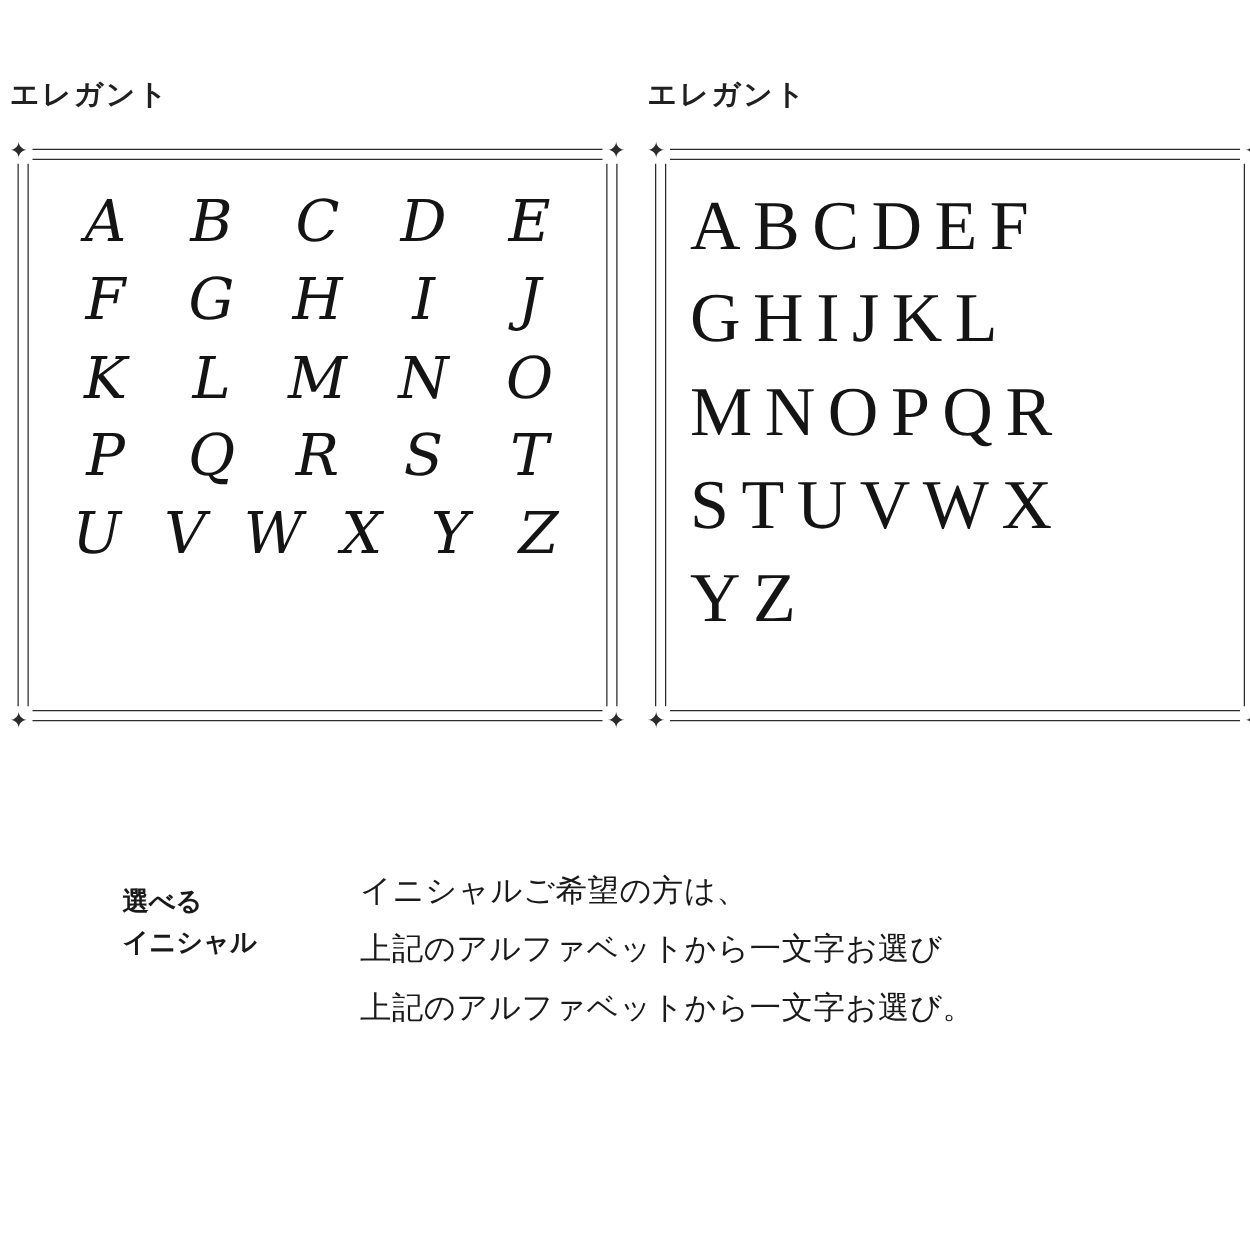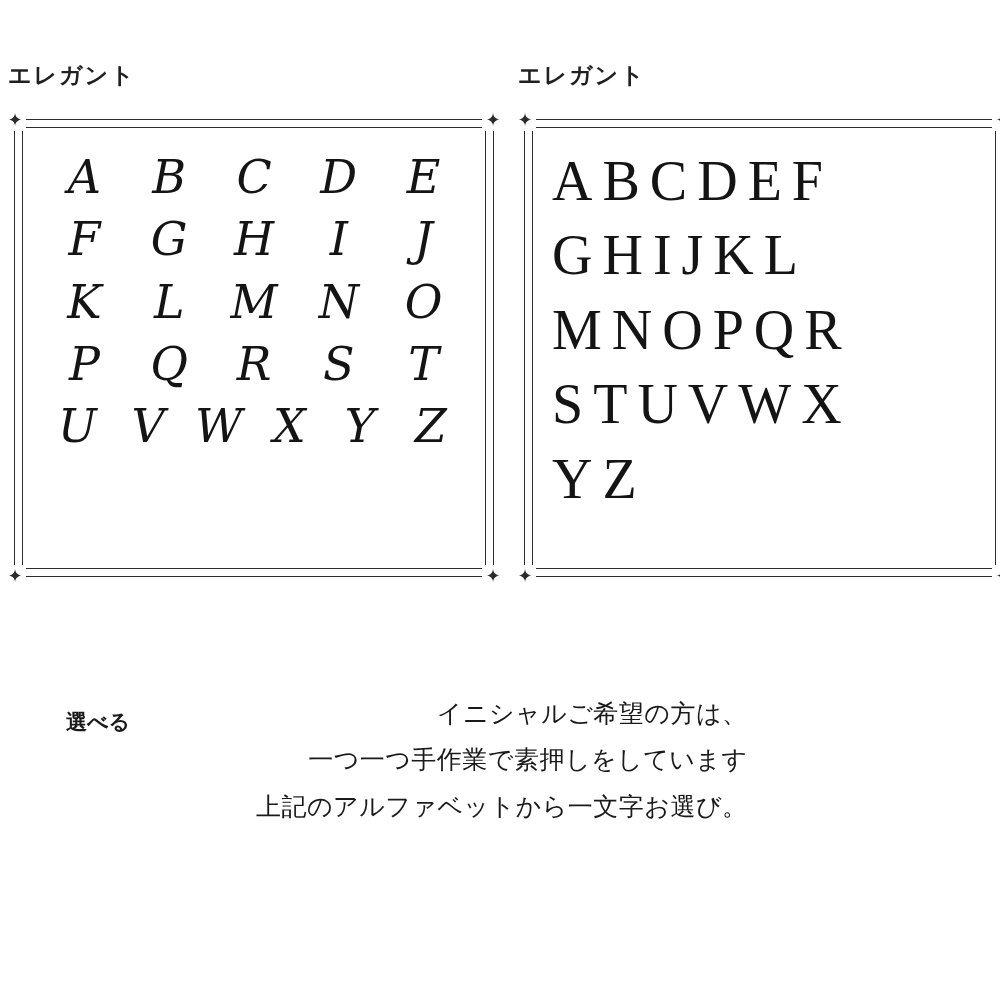--- a/index.html
+++ b/index.html
@@ -123,37 +123,36 @@
     color: #141414;
     margin-right: 10px;
   }
 
   .note {
     position: absolute;
     left: 0;
     top: 690px;
     width: 1000px;
     display: flex;
-    padding-left: 66px;
+    padding-left: 98px;
     box-sizing: border-box;
   }
   .note-label {
     width: 190px;
     font-size: 21px;
     font-weight: bold;
     line-height: 1.55;
     color: #1a1a1a;
     padding-top: 16px;
   }
   .note-body {
     font-size: 25px;
     line-height: 1.85;
     color: #1a1a1a;
     letter-spacing: 0.5px;
-    text-align: right;
   }
   .note-body div { white-space: nowrap; }
 </style>
 </head>
 <body>
 
 <div class="panels">
 
   <div class="panel">
     <div class="panel-title">エレガント</div>
@@ -253,19 +252,20 @@
         </div>
       </div>
     </div>
   </div>
 
 </div>
 
 <div class="note">
   <div class="note-label">
     <div>選べる</div>
+    <div>イニシャル</div>
   </div>
   <div class="note-body">
     <div>イニシャルご希望の方は、</div>
-    <div>一つ一つ手作業で素押しをしています</div>
+    <div>上記のアルファベットから一文字お選び</div>
     <div>上記のアルファベットから一文字お選び。</div>
   </div>
 </div>
 
 </body></html>

